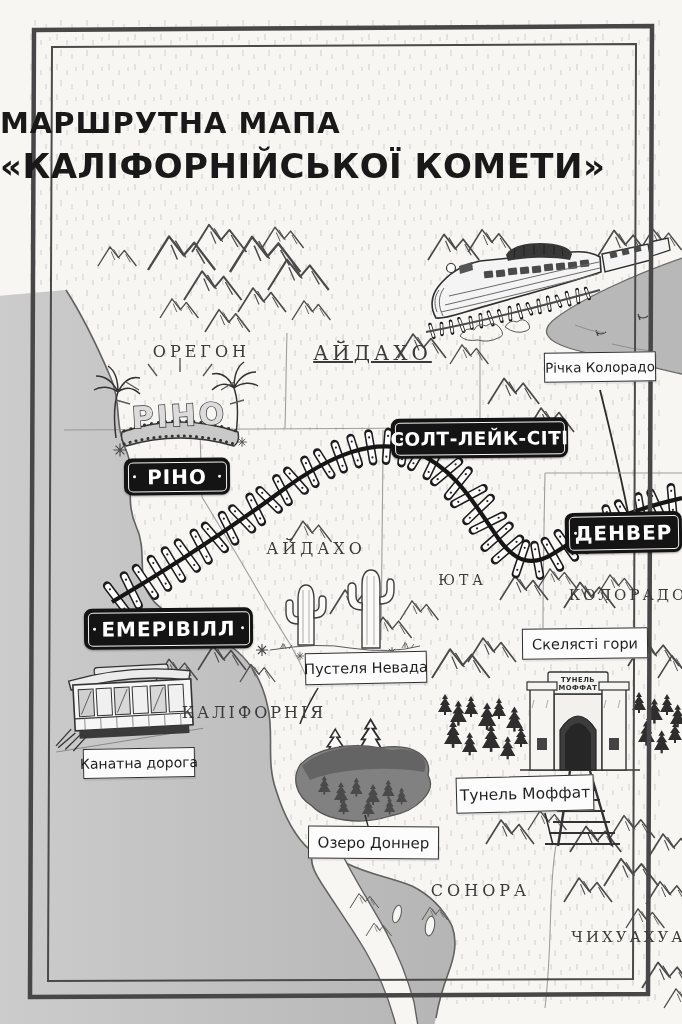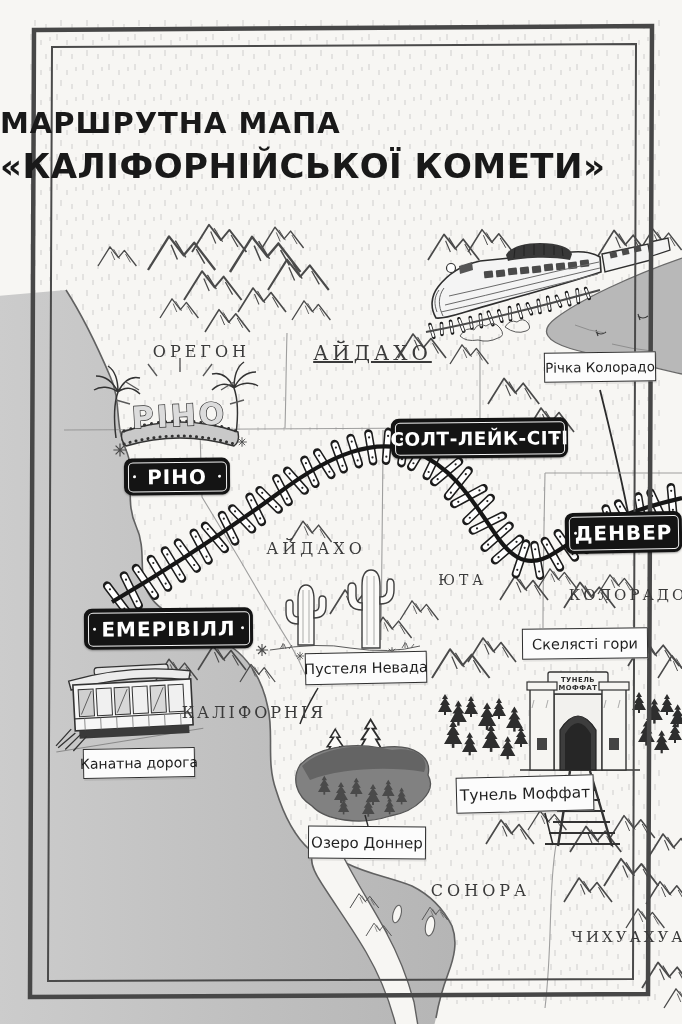--- a/index.html
+++ b/index.html
@@ -539,14 +539,14 @@
     <span class="dot l"></span>
     <span>ЕМЕРІВІЛЛ</span>
     <span class="dot r"></span>
   </div>
 
   <div class="lbl callout" style="left:544px;top:352px;width:112px;height:30px;font-size:13.5px;transform:rotate(-.8deg);">Річка Колорадо</div>
   <div class="lbl callout" style="left:522px;top:628px;width:126px;height:31px;font-size:14.5px;transform:rotate(-.6deg);">Скелясті гори</div>
   <div class="lbl callout" style="left:305px;top:652px;width:122px;height:32px;font-size:14.5px;transform:rotate(-1.2deg);">Пустеля Невада</div>
   <div class="lbl callout" style="left:456px;top:776px;width:138px;height:36px;font-size:15.5px;transform:rotate(-1.5deg);">Тунель Моффат</div>
   <div class="lbl callout" style="left:83px;top:748px;width:112px;height:30px;font-size:14px;transform:rotate(-1deg);">Канатна дорога</div>
-  <div class="lbl callout" style="left:308px;top:826px;width:118px;height:33px;font-size:15px;transform:rotate(.4deg);">Озеро Доннер</div>
+  <div class="lbl callout" style="left:308px;top:826px;width:131px;height:33px;font-size:15px;transform:rotate(.4deg);">Озеро Доннер</div>
 </div>
 
 </body></html>

